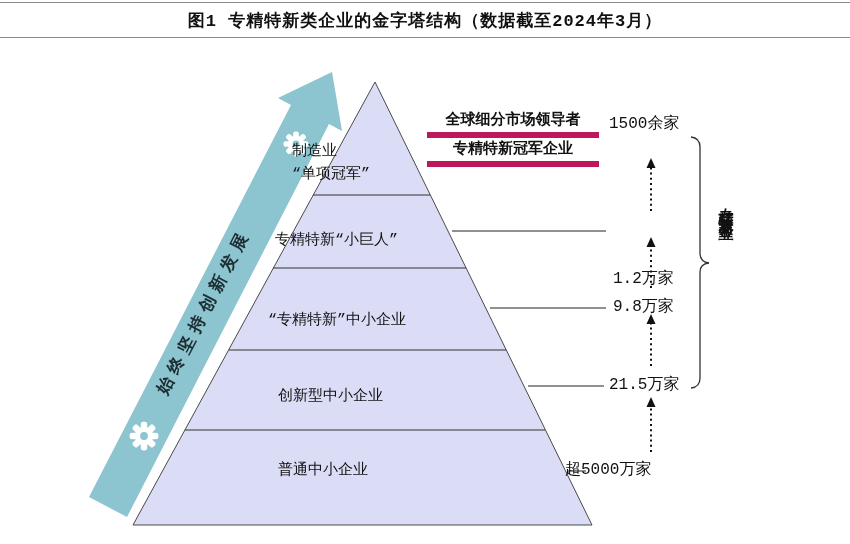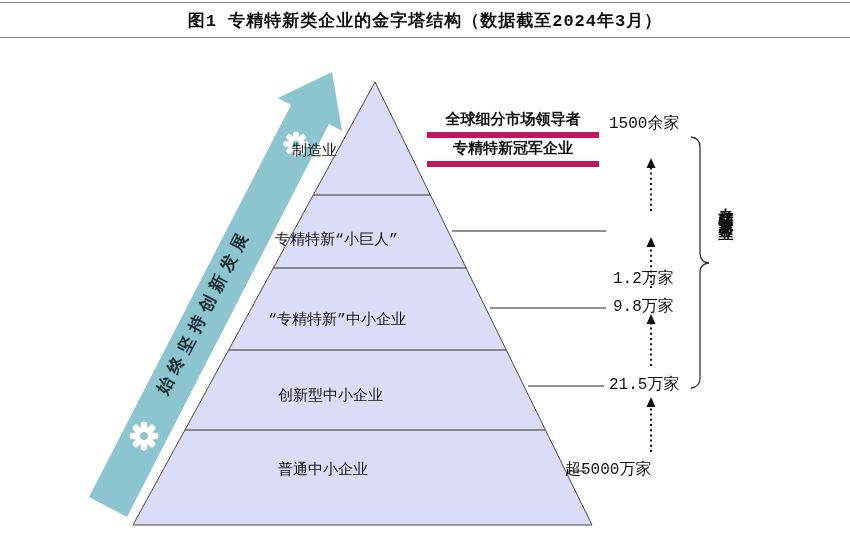--- a/index.html
+++ b/index.html
@@ -102,20 +102,21 @@
 
   <div class="arrow-label">始终坚持创新发展</div>
 
   <div class="apex-ann">
     <div class="row">全球细分市场领导者</div>
     <div class="row">专精特新冠军企业</div>
   </div>
 
   <div class="tier-label" style="left:292px;top:140px;width:166px;line-height:23px;">
     <div>制造业</div>
+    <div>“单项冠军”</div>
   </div>
   <div class="tier-label" style="left:275px;top:231px;width:190px;">专精特新“小巨人”</div>
   <div class="tier-label" style="left:278px;top:387px;width:184px;">创新型中小企业</div>
   <div class="tier-label" style="left:268px;top:311px;width:204px;">“专精特新”中小企业</div>
   <div class="tier-label" style="left:278px;top:461px;width:184px;">普通中小企业</div>
 
   <div class="count" style="left:609px;top:116px;">1500余家</div>
   <div class="count" style="left:613px;top:234px;margin-top:37px;">1.2万家</div>
   <div class="count" style="left:613px;top:299px;text-align:right;">9.8万家</div>
   <div class="count" style="left:609px;top:377px;">21.5万家</div>

